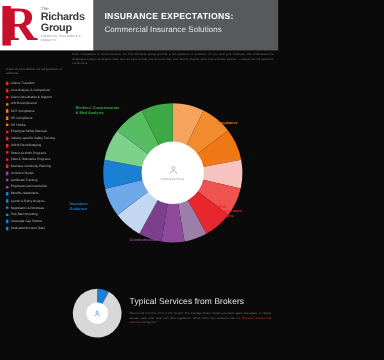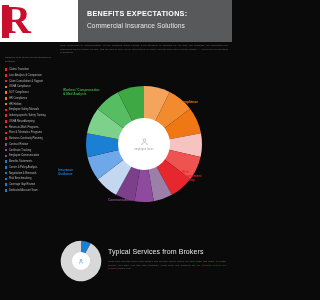--- a/index.html
+++ b/index.html
@@ -118,23 +118,29 @@
 </style>
 </head>
 <body>
 
 <div class="header">
   <div class="logo-box">
     <div class="logo-mark">
       <div class="r-bar"></div>
       <div class="r-glyph">R</div>
     </div>
+    <div class="logo-text">
+      <div class="logo-the">The</div>
+      <div class="logo-name">Richards</div>
+      <div class="logo-name">Group</div>
+      <div class="logo-tag">FINANCIAL  INSURANCE  &amp;  BENEFITS</div>
+    </div>
   </div>
   <div class="header-band">
-    <div class="header-kicker">BENEFITS EXPECTATIONS:</div>
+    <div class="header-kicker">INSURANCE EXPECTATIONS:</div>
     <div class="header-sub">Commercial Insurance Solutions</div>
   </div>
 </div>
 
 <div class="intro">From compliance to communication, let The Richards Group provide a full spectrum of solutions for you and your business. We understand the challenges today's employers face, and are here to help you do more than ever before. Expect more from a broker partner — expect our full spectrum of solutions.</div>
 
 <div class="svc-head">Count on us to deliver our full spectrum of solutions:</div>
 <ul class="svc-list">
     <li>
       <span class="svc-bullet" style="background: rgb(232, 38, 45);"></span>

